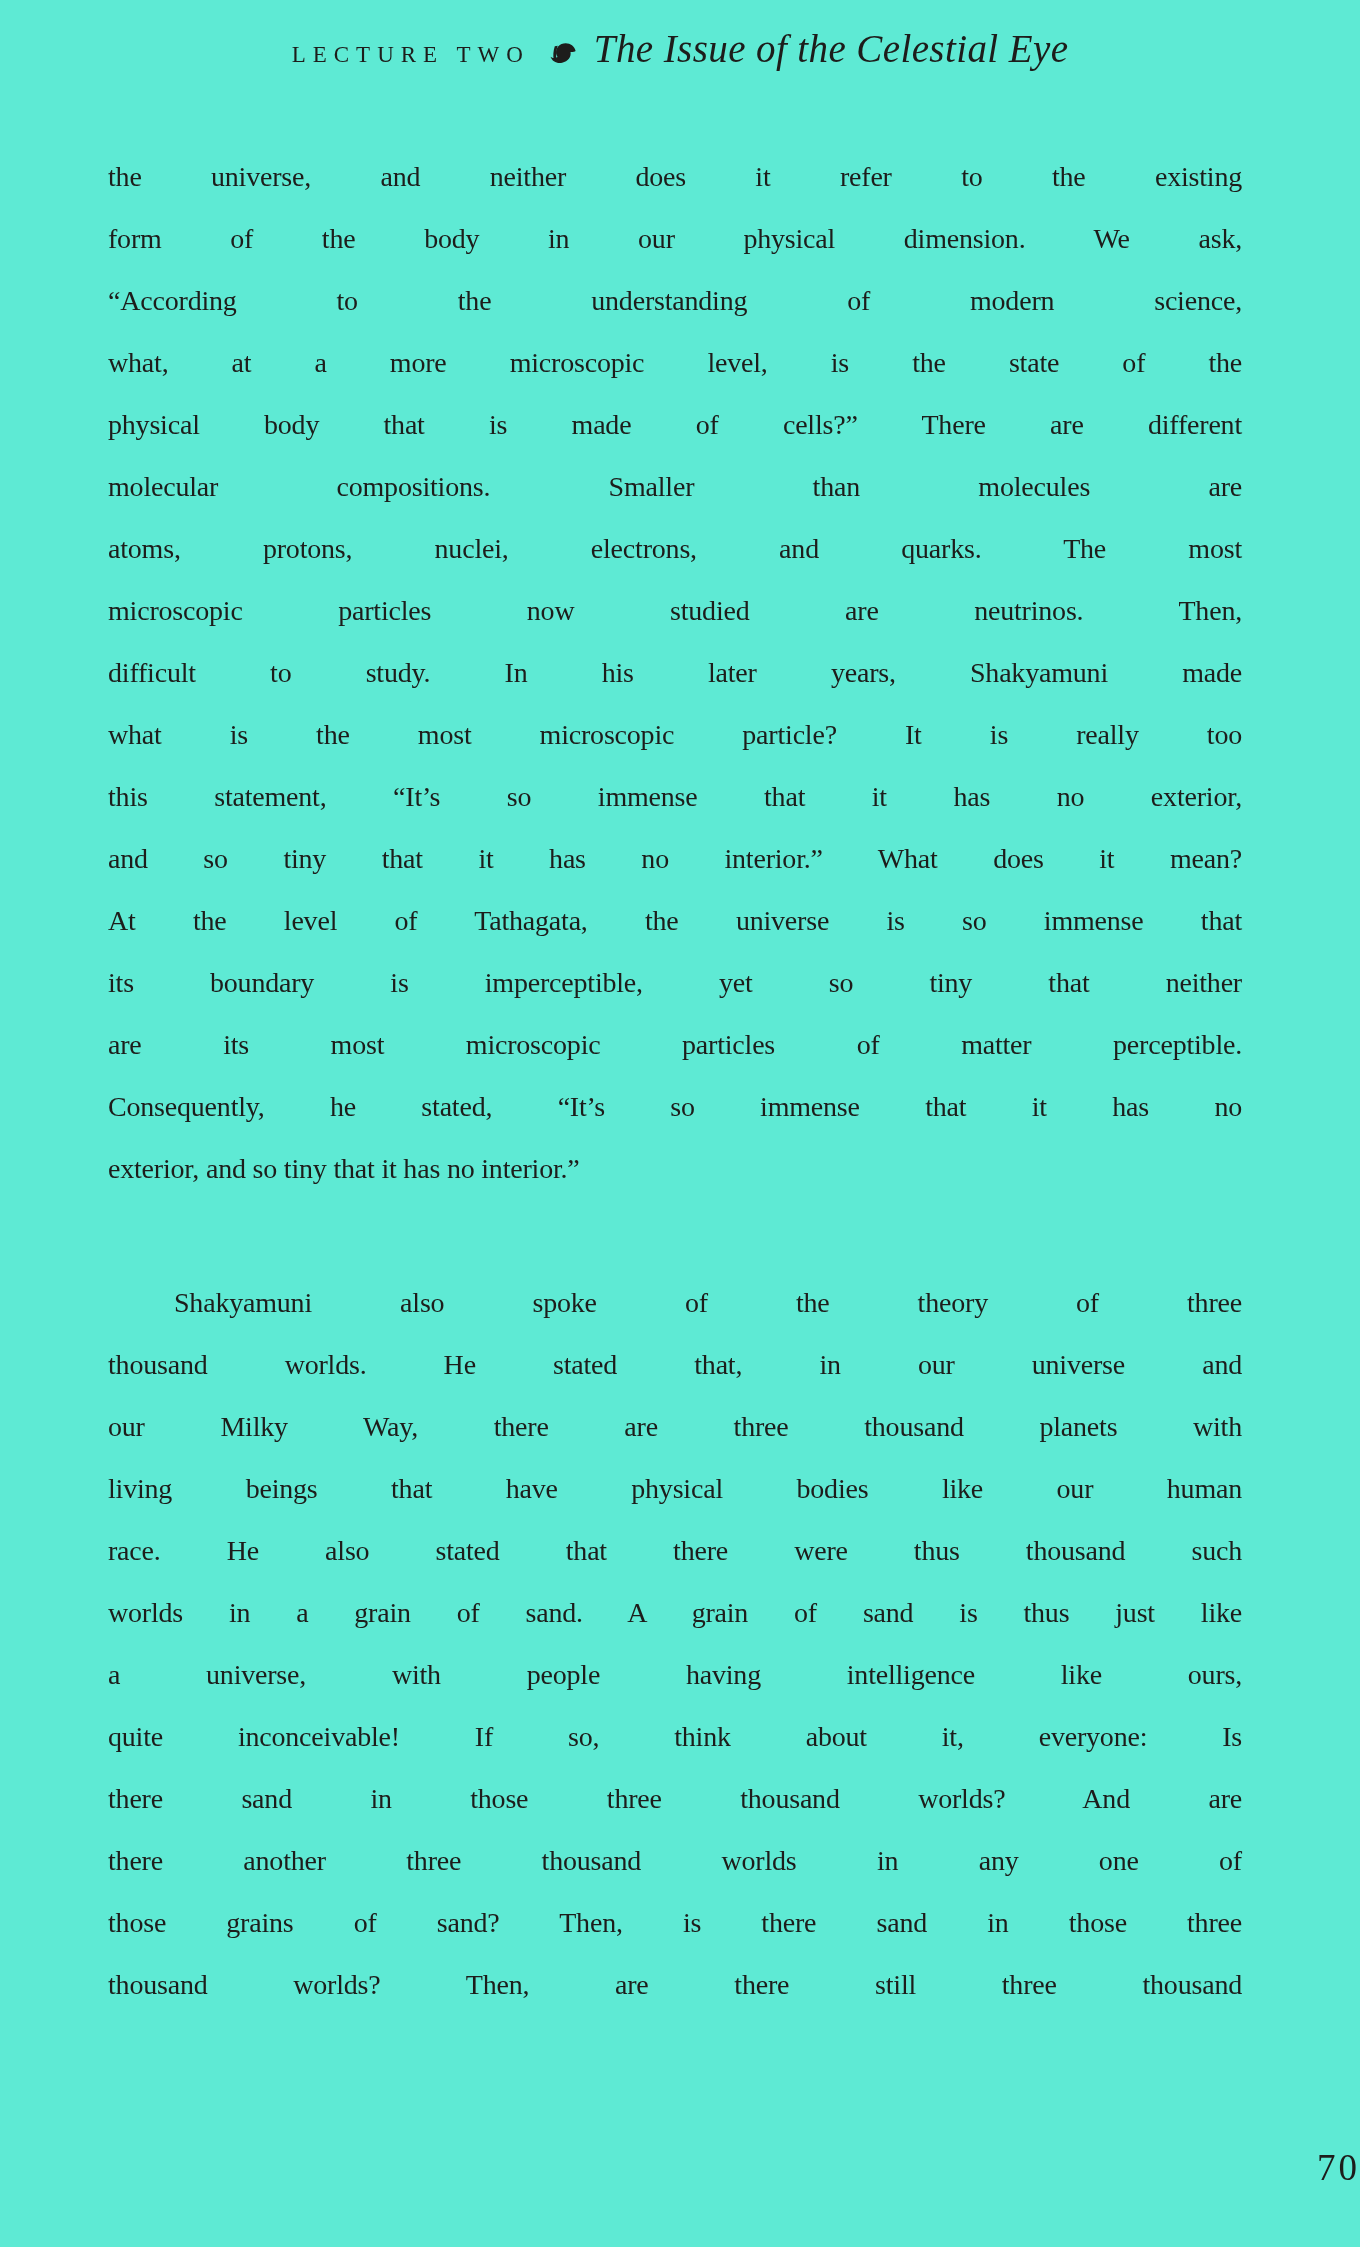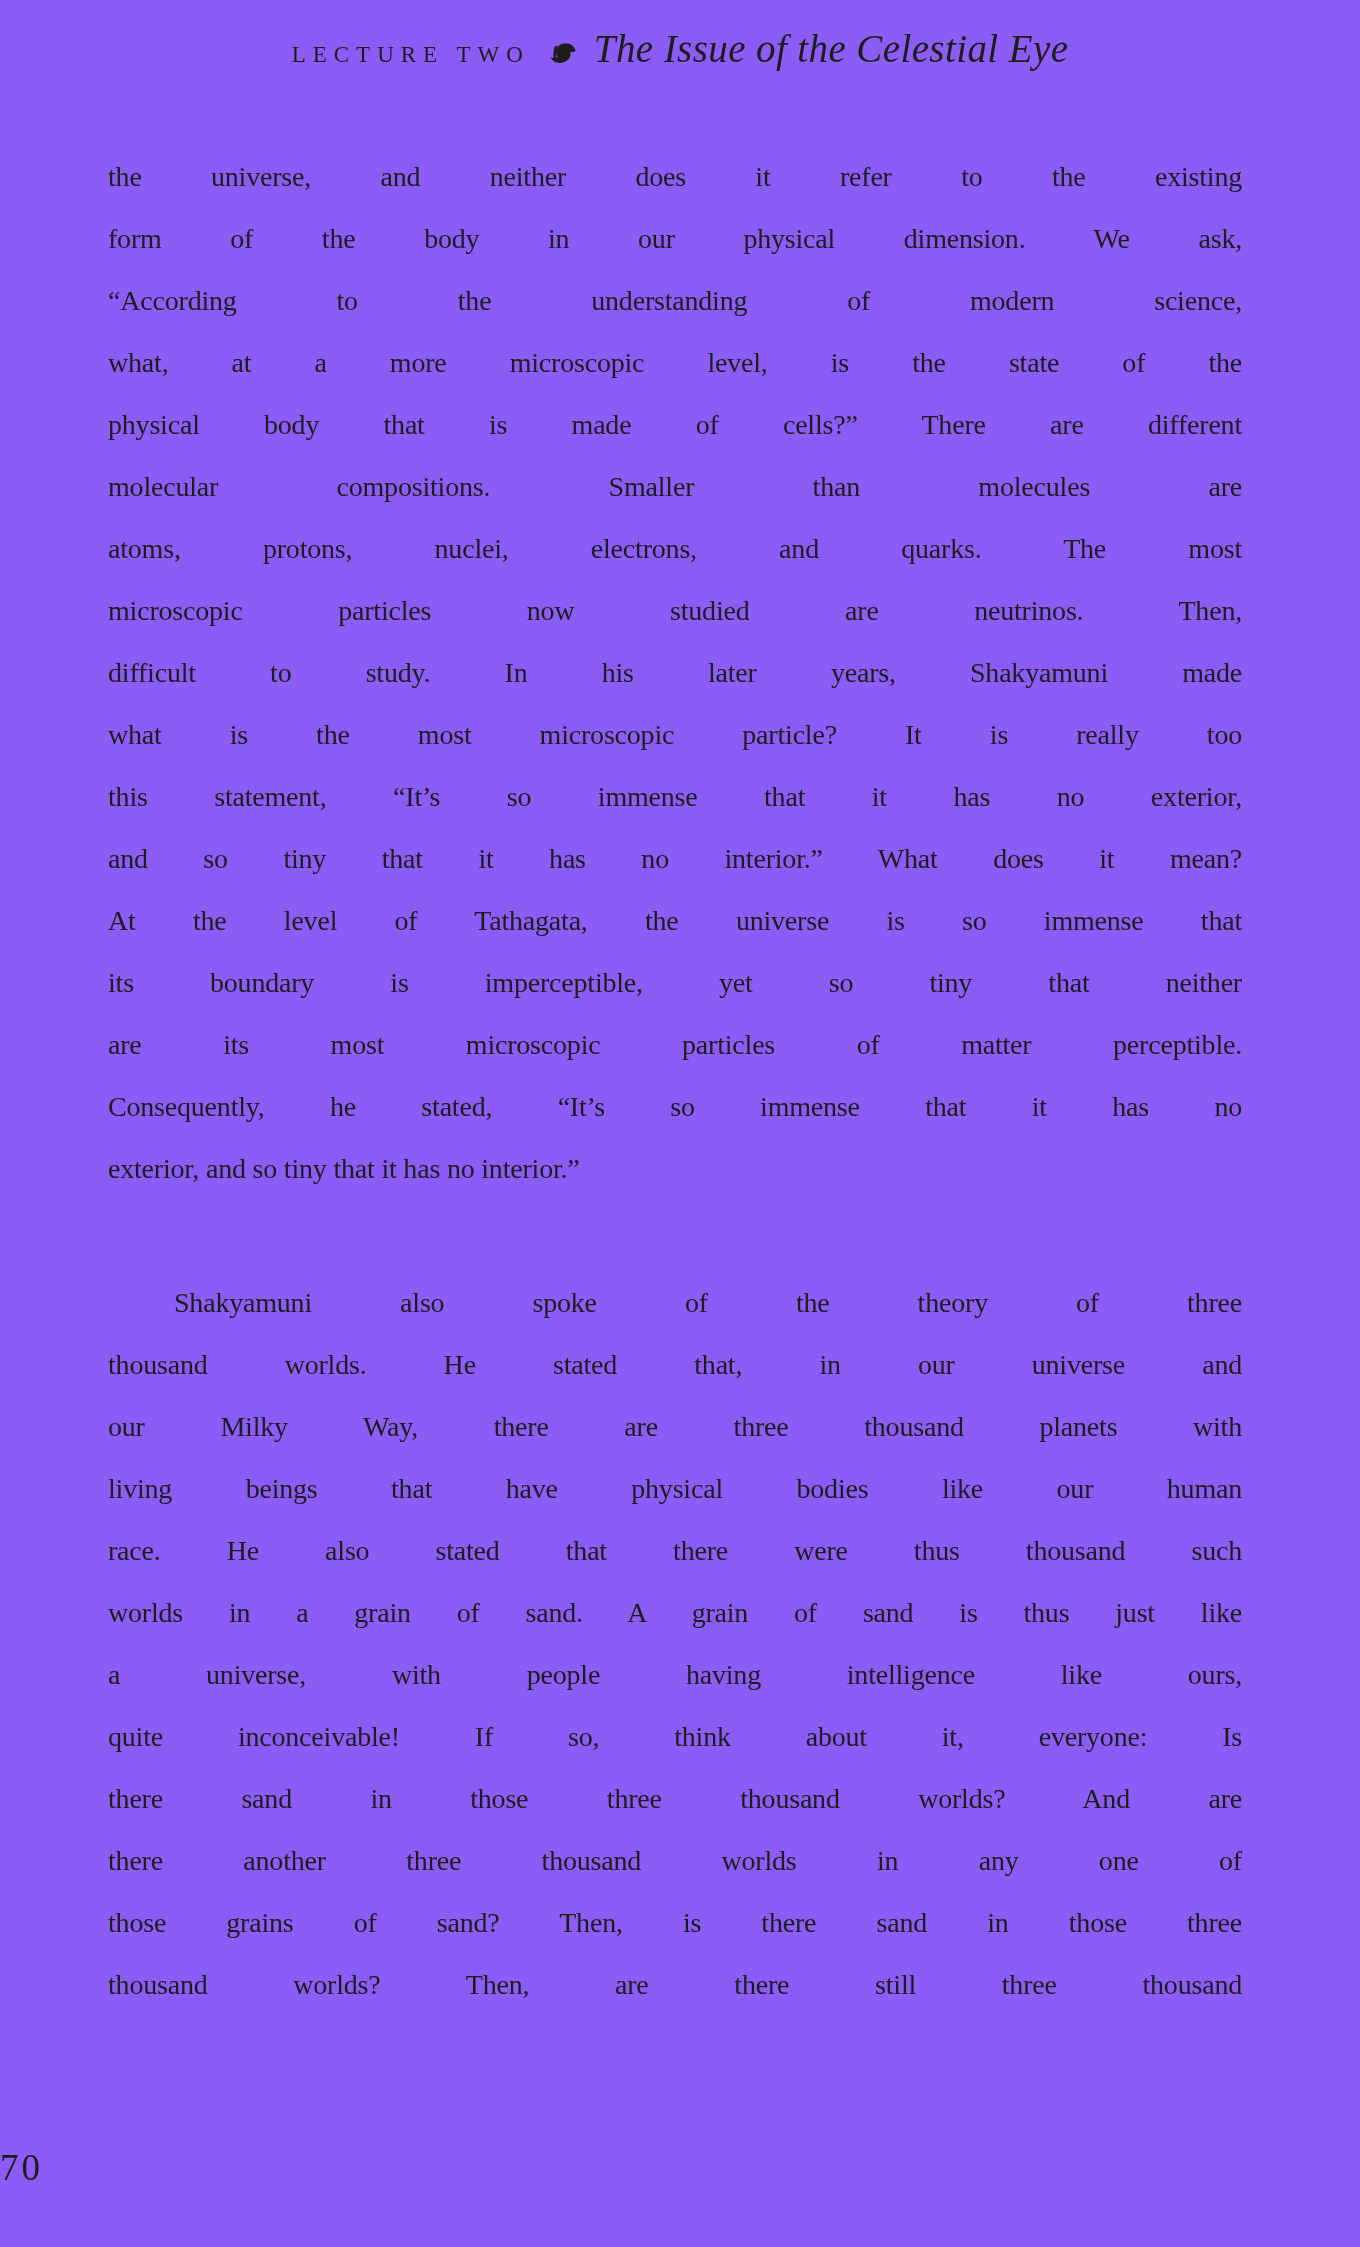--- a/index.html
+++ b/index.html
@@ -1,21 +1,21 @@
 <!DOCTYPE html>
 <html><head>
 <meta charset="utf-8">
 <style>
   html, body { margin: 0; padding: 0; background: #d9d9d9; }
   .page {
     position: relative;
     width: 1360px;
     height: 2247px;
     margin: 0 auto;
-    background: #8b5cf6;
+    background: #5eead4;
     font-family: "Liberation Serif", serif;
     color: #1d1d1b;
     overflow: hidden;
   }
 
   
   .running-head {
     position: absolute;
     top: 26px;
     left: 0;
@@ -66,21 +66,21 @@
   }
   .line.flush { text-align-last: left; }
   .line.indent { text-indent: 66px; margin-top: 38px; }
 
   
   .page-number {
     position: absolute;
     top: 2146px;
     left: 0;
     right: 0;
-    text-align: left;
+    text-align: right;
     font-size: 37px;
     letter-spacing: 3px;
   }
 </style>
 </head>
 <body>
 
 <div class="page">
 
   <div class="running-head">

